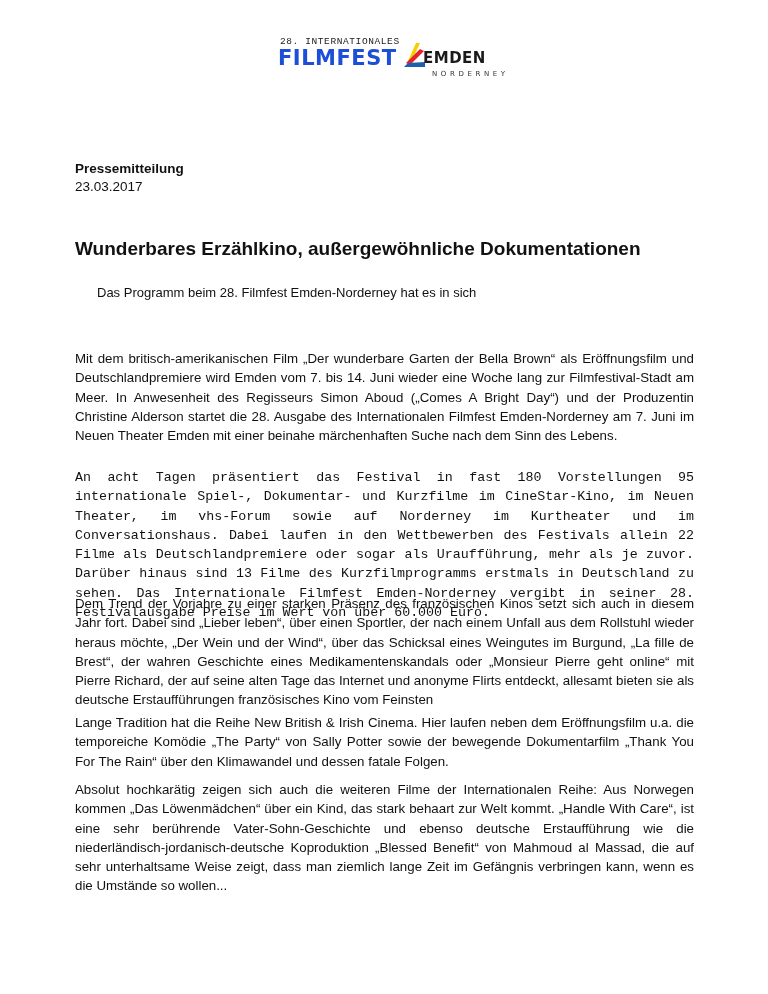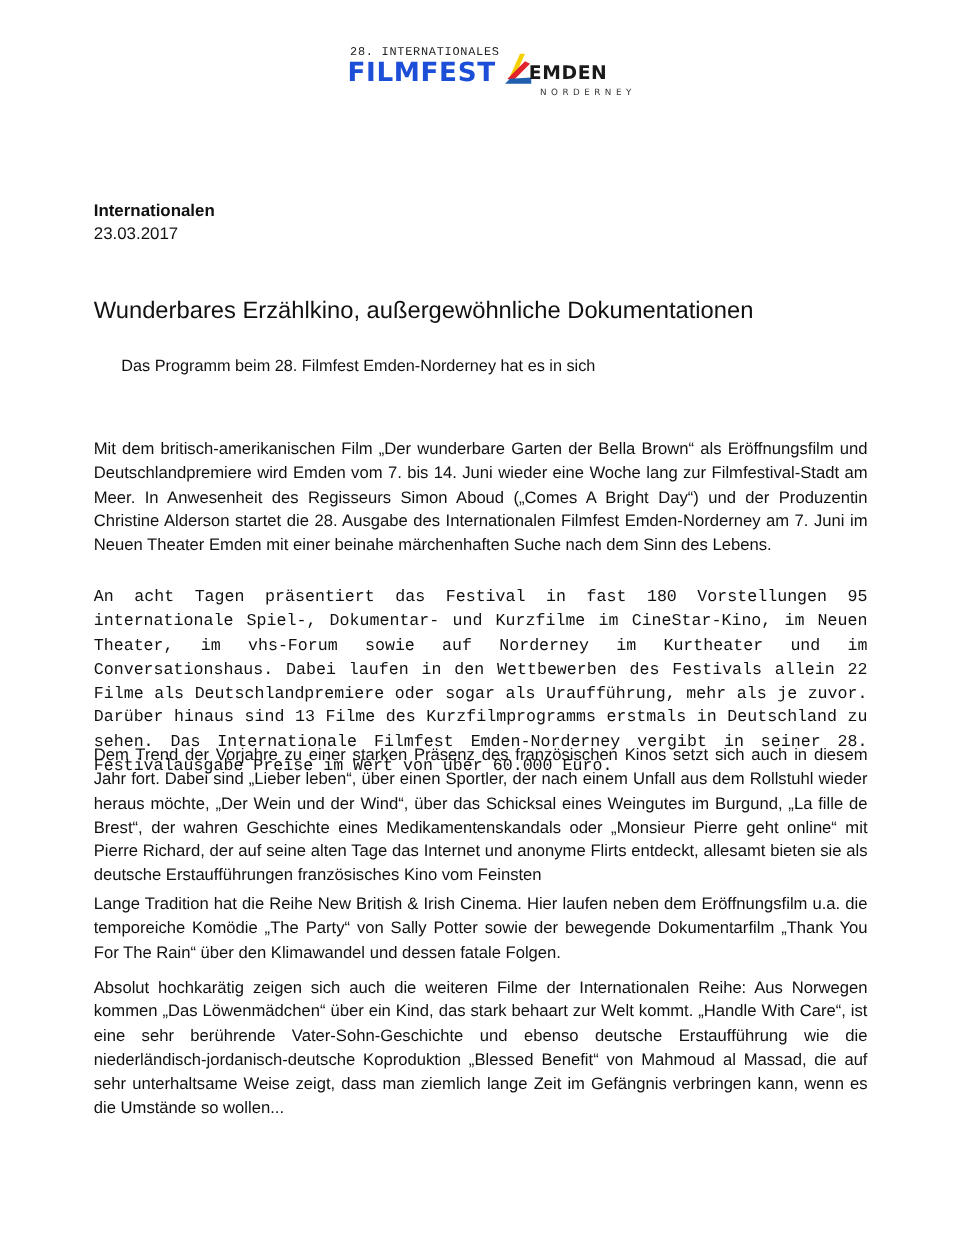--- a/index.html
+++ b/index.html
@@ -91,21 +91,21 @@
       position: absolute;
       top: 178px;
       font-size: 13.5px;
       line-height: 18px;
     }
     .headline {
       position: absolute;
       top: 237px;
       width: 620px;
       font-size: 19px;
-      font-weight: normal;
+      font-weight: bold;
       line-height: 24px;
       margin: 0;
     }
     .subheadline {
       position: absolute;
       top: 284px;
       font-size: 13px;
       font-weight: normal;
       line-height: 18px;
       white-space: nowrap;
@@ -135,21 +135,21 @@
   <svg class="logo-stripes" viewBox="0 0 30 28" xmlns="http://www.w3.org/2000/svg">
     <polygon points="12,20 16,20 24,2 20,2" fill="#f5d000"></polygon>
     <polygon points="10,22 14,24 28,10 24,8" fill="#e3232c"></polygon>
     <polygon points="8,26 29,26 29,21 12,22" fill="#1f5fae"></polygon>
   </svg>
   <div class="logo-main-right">EMDEN</div>
   <div class="logo-sub">NORDERNEY</div>
 </div>
 
 <div class="doc">
-  <div class="label">Internationalen</div>
+  <div class="label">Pressemitteilung</div>
   <div class="date">23.03.2017</div>
 
   <h1 class="headline">
     <span>Wunderbares Erzählkino, außergewöhnliche Dokumentationen</span><br>
   </h1>
   <div class="subheadline">Das Programm beim 28. Filmfest Emden-Norderney hat es in sich</div>
 
   <p class="para p1">Mit dem britisch-amerikanischen Film „Der wunderbare Garten der Bella Brown“ als Eröffnungs­film und Deutschlandpremiere wird Emden vom 7. bis 14. Juni wieder eine Woche lang zur Film­festival-Stadt am Meer. In Anwesenheit des Regisseurs Simon Aboud („Comes A Bright Day“) und der Produzentin Christine Alderson startet die 28. Ausgabe des Internationalen Filmfest Emden-Norderney am 7. Juni im Neuen Theater Emden mit einer beinahe märchenhaften Suche nach dem Sinn des Lebens.</p>
   <p class="para p2">An acht Tagen präsentiert das Festival in fast 180 Vorstellungen 95 internationale Spiel-, Doku­mentar- und Kurzfilme im CineStar-Kino, im Neuen Theater, im vhs-Forum sowie auf Norderney im Kurtheater und im Conversationshaus. Dabei laufen in den Wettbewerben des Festivals allein 22 Filme als Deutschlandpremiere oder sogar als Uraufführung, mehr als je zuvor. Darüber hinaus sind 13 Filme des Kurzfilmprogramms erstmals in Deutschland zu sehen. Das Internationale Film­fest Emden-Norderney vergibt in seiner 28. Festivalausgabe Preise im Wert von über 60.000 Euro.</p>
   <p class="para p3">Dem Trend der Vorjahre zu einer starken Präsenz des französischen Kinos setzt sich auch in die­sem Jahr fort. Dabei sind „Lieber leben“, über einen Sportler, der nach einem Unfall aus dem Roll­stuhl wieder heraus möchte, „Der Wein und der Wind“, über das Schicksal eines Weingutes im Burgund, „La fille de Brest“, der wahren Geschichte eines Medikamentenskandals oder „Monsieur Pierre geht online“ mit Pierre Richard, der auf seine alten Tage das Internet und anonyme Flirts entdeckt, allesamt bieten sie als deutsche Erstaufführungen französisches Kino vom Feinsten</p>

